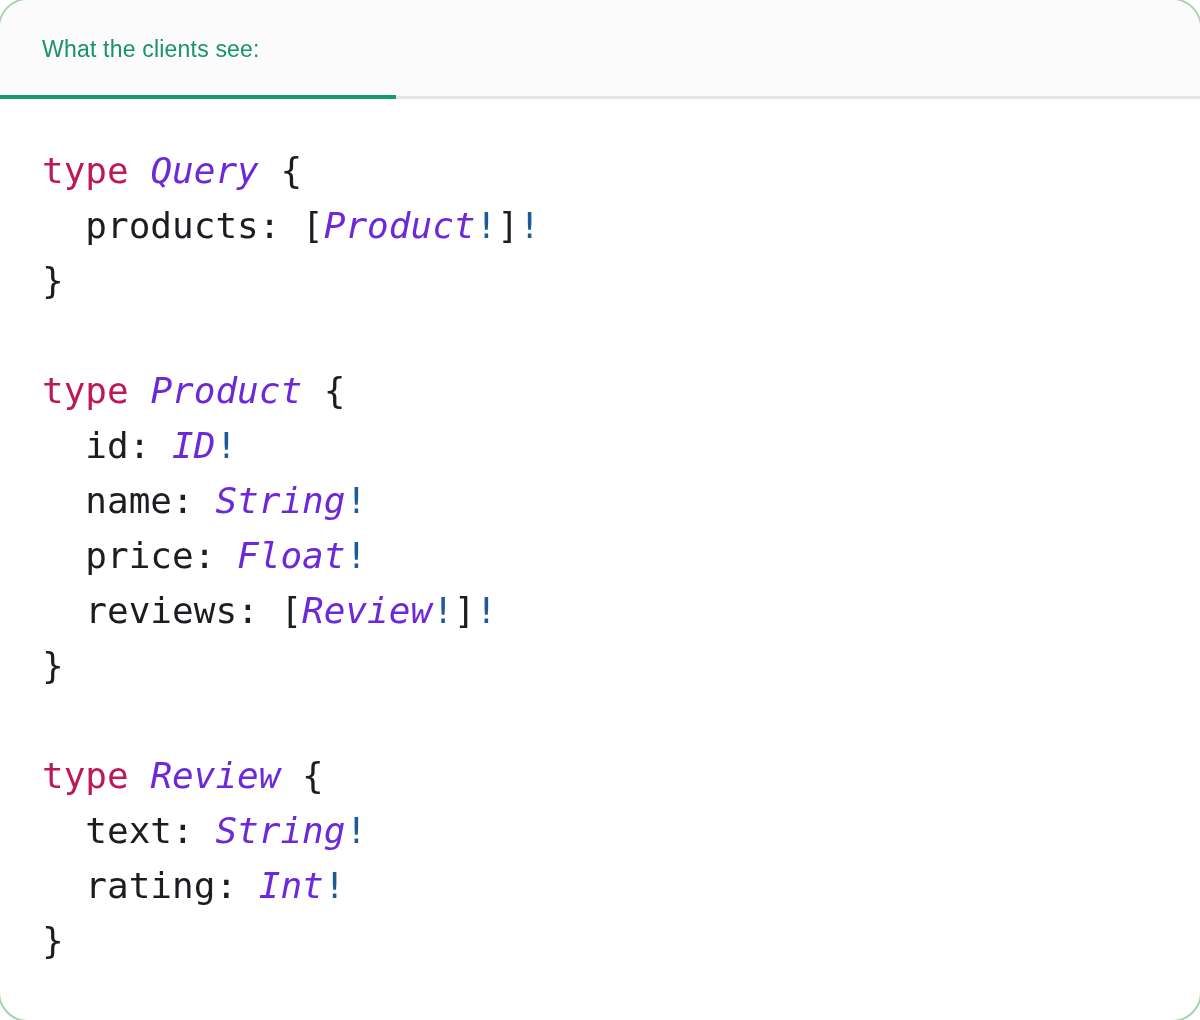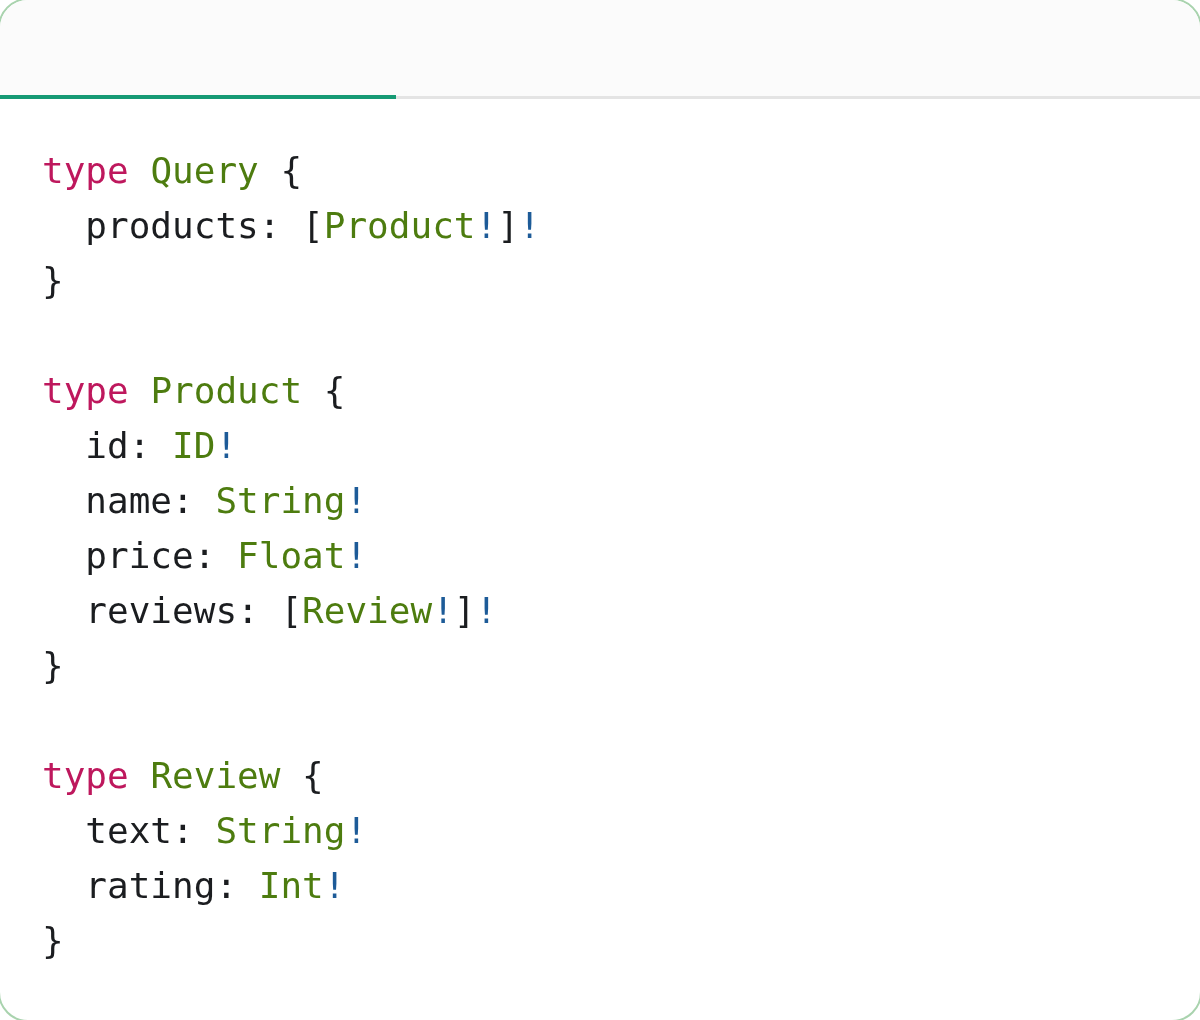--- a/index.html
+++ b/index.html
@@ -60,31 +60,32 @@
   .code-block {
     padding: 44px 20px 0 42px;
     font-family: "DejaVu Sans Mono", "Liberation Mono", monospace;
     font-size: 36px;
     line-height: 55px;
     white-space: pre;
     color: #1b1d20;
   }
   .code-line { height: 55px; }
   .tok-keyword { color: #be185d; }
-  .tok-type    { color: #4d7c0f; }
+  .tok-type    { color: #6d28d9; font-style: italic; }
   .tok-bang    { color: #1d5b98; }
   .tok-plain   { color: #1b1d20; }
 </style>
 </head>
 <body>
 
 <div class="viewport">
   <div class="card">
 
     <div class="tab-bar">
+      <div class="tab-label">What the clients see:</div>
       <div class="tab-underline-track"></div>
       <div class="tab-underline-active"></div>
     </div>
 
     <div class="code-block"><div class="code-line"><span class="tok-keyword">type</span><span class="tok-plain"> </span><span class="tok-type">Query</span><span class="tok-plain"> {</span></div><div class="code-line"><span class="tok-plain">  products: [</span><span class="tok-type">Product</span><span class="tok-bang">!</span><span class="tok-plain">]</span><span class="tok-bang">!</span></div><div class="code-line"><span class="tok-plain">}</span></div><div class="code-line">&nbsp;</div><div class="code-line"><span class="tok-keyword">type</span><span class="tok-plain"> </span><span class="tok-type">Product</span><span class="tok-plain"> {</span></div><div class="code-line"><span class="tok-plain">  id: </span><span class="tok-type">ID</span><span class="tok-bang">!</span></div><div class="code-line"><span class="tok-plain">  name: </span><span class="tok-type">String</span><span class="tok-bang">!</span></div><div class="code-line"><span class="tok-plain">  price: </span><span class="tok-type">Float</span><span class="tok-bang">!</span></div><div class="code-line"><span class="tok-plain">  reviews: [</span><span class="tok-type">Review</span><span class="tok-bang">!</span><span class="tok-plain">]</span><span class="tok-bang">!</span></div><div class="code-line"><span class="tok-plain">}</span></div><div class="code-line">&nbsp;</div><div class="code-line"><span class="tok-keyword">type</span><span class="tok-plain"> </span><span class="tok-type">Review</span><span class="tok-plain"> {</span></div><div class="code-line"><span class="tok-plain">  text: </span><span class="tok-type">String</span><span class="tok-bang">!</span></div><div class="code-line"><span class="tok-plain">  rating: </span><span class="tok-type">Int</span><span class="tok-bang">!</span></div><div class="code-line"><span class="tok-plain">}</span></div></div>
 
   </div>
 </div>
 
 </body></html>

